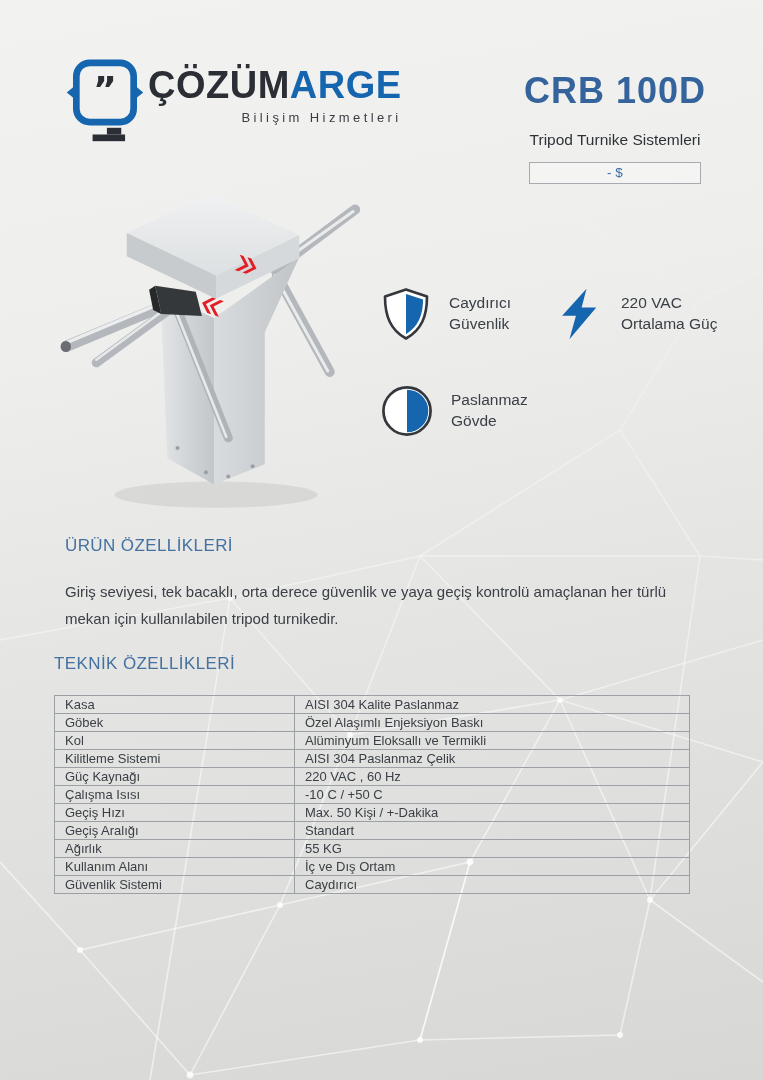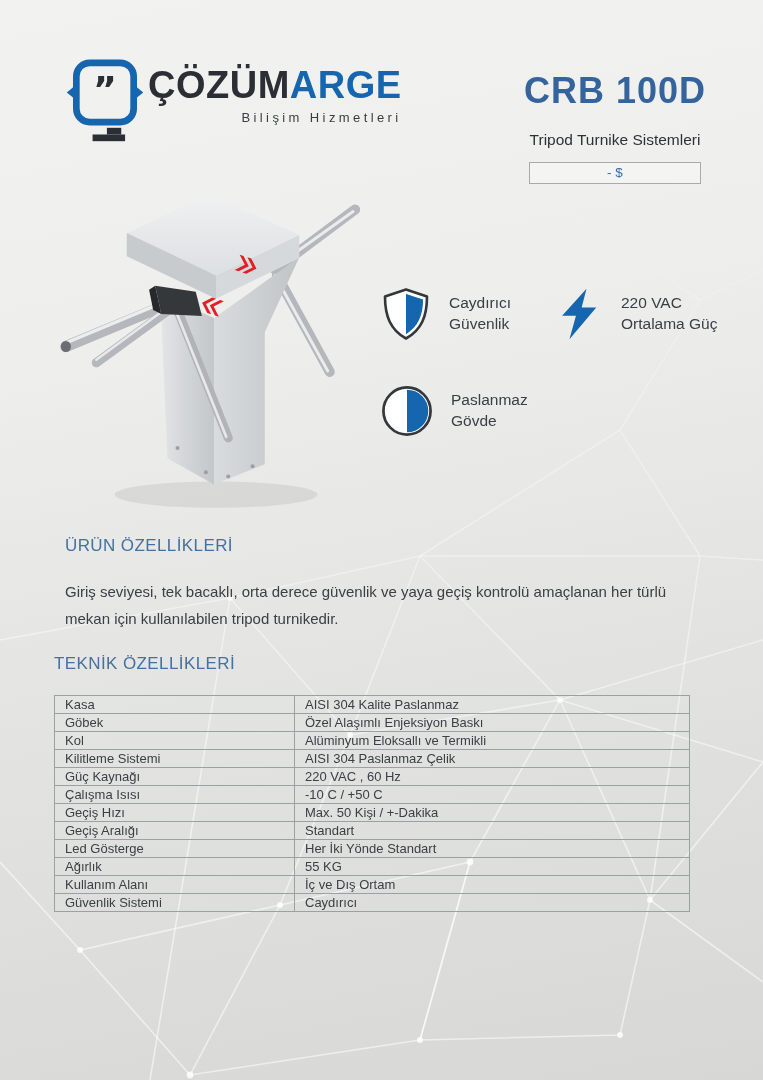--- a/index.html
+++ b/index.html
@@ -255,24 +255,20 @@
           </tr>
         <tr>
             <td class="k">Geçiş Hızı</td>
             <td>Max. 50 Kişi / +-Dakika</td>
           </tr>
         <tr>
             <td class="k">Geçiş Aralığı</td>
             <td>Standart</td>
           </tr>
         <tr>
-            <td class="k">Led Gösterge</td>
-            <td>Her İki Yönde Standart</td>
-          </tr>
-        <tr>
             <td class="k">Ağırlık</td>
             <td>55 KG</td>
           </tr>
         <tr>
             <td class="k">Kullanım Alanı</td>
             <td>İç ve Dış Ortam</td>
           </tr>
         <tr>
             <td class="k">Güvenlik Sistemi</td>
             <td>Caydırıcı</td>

